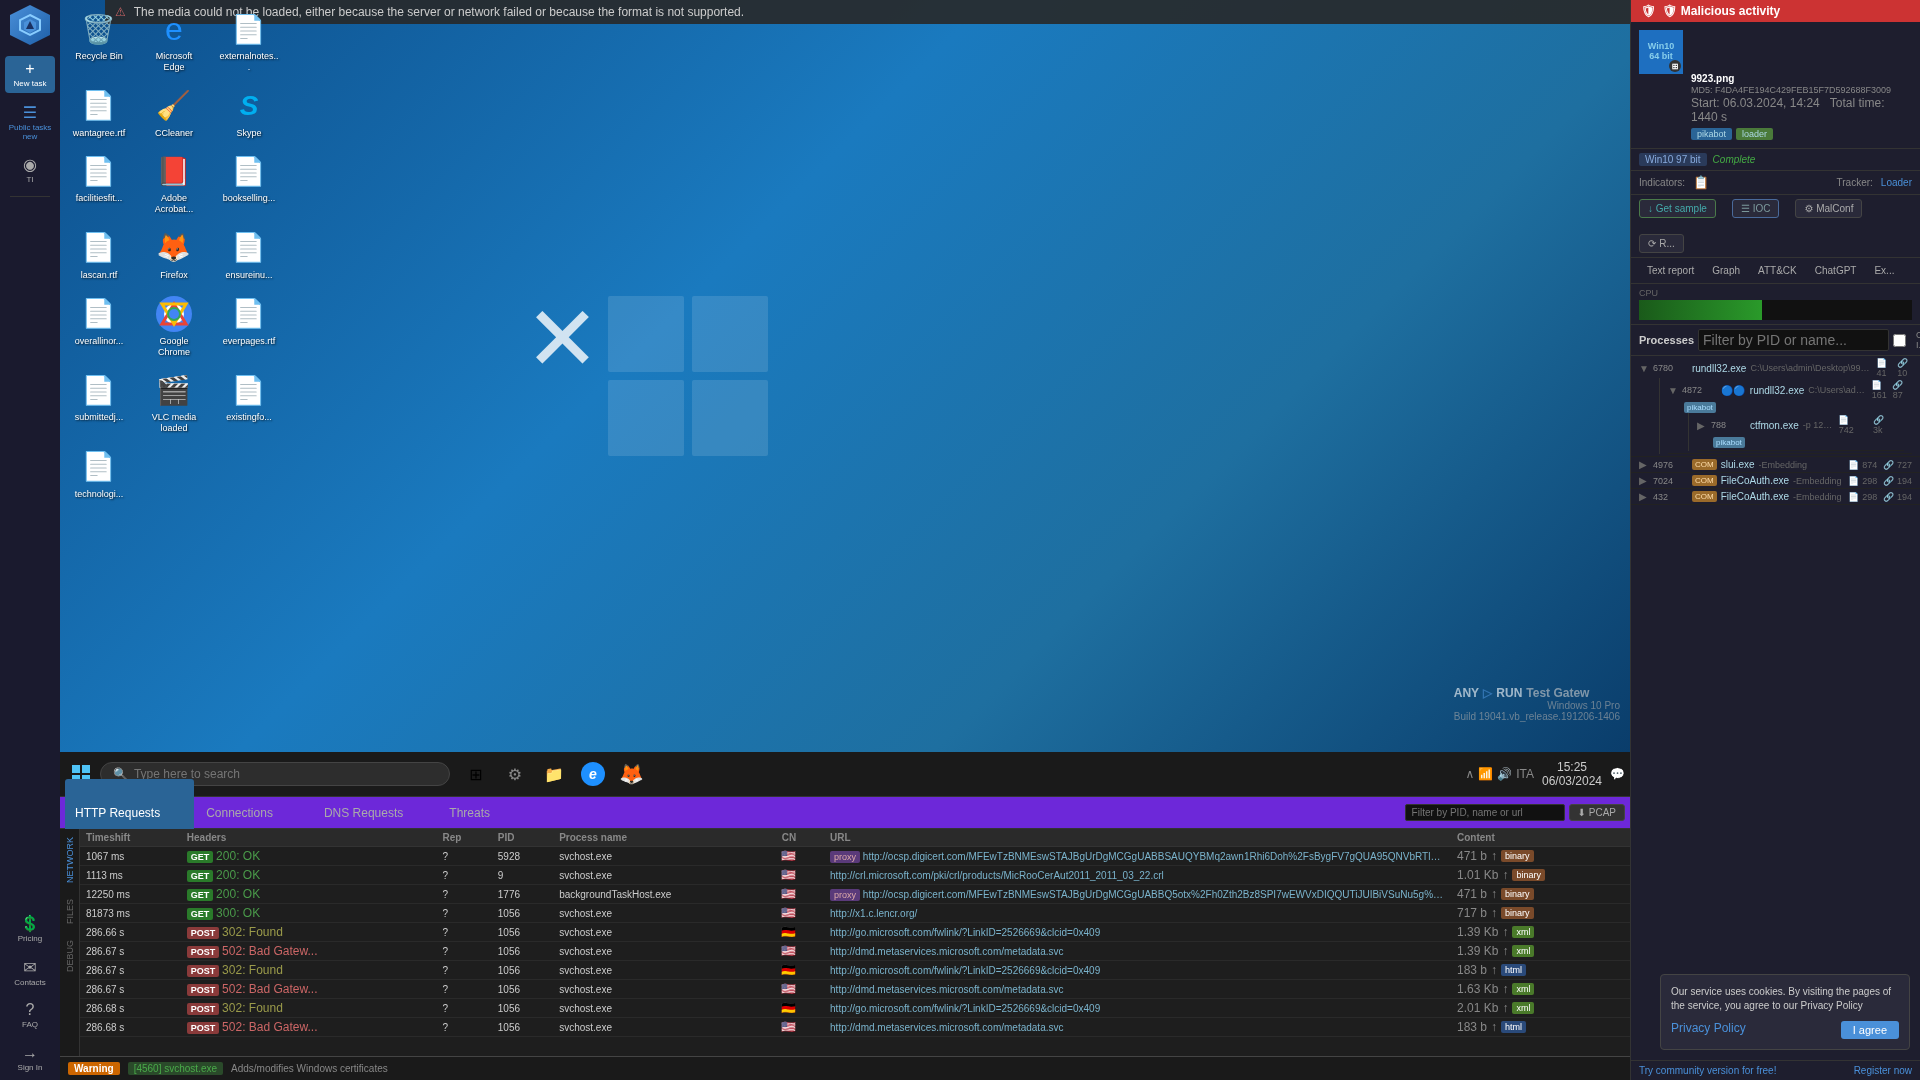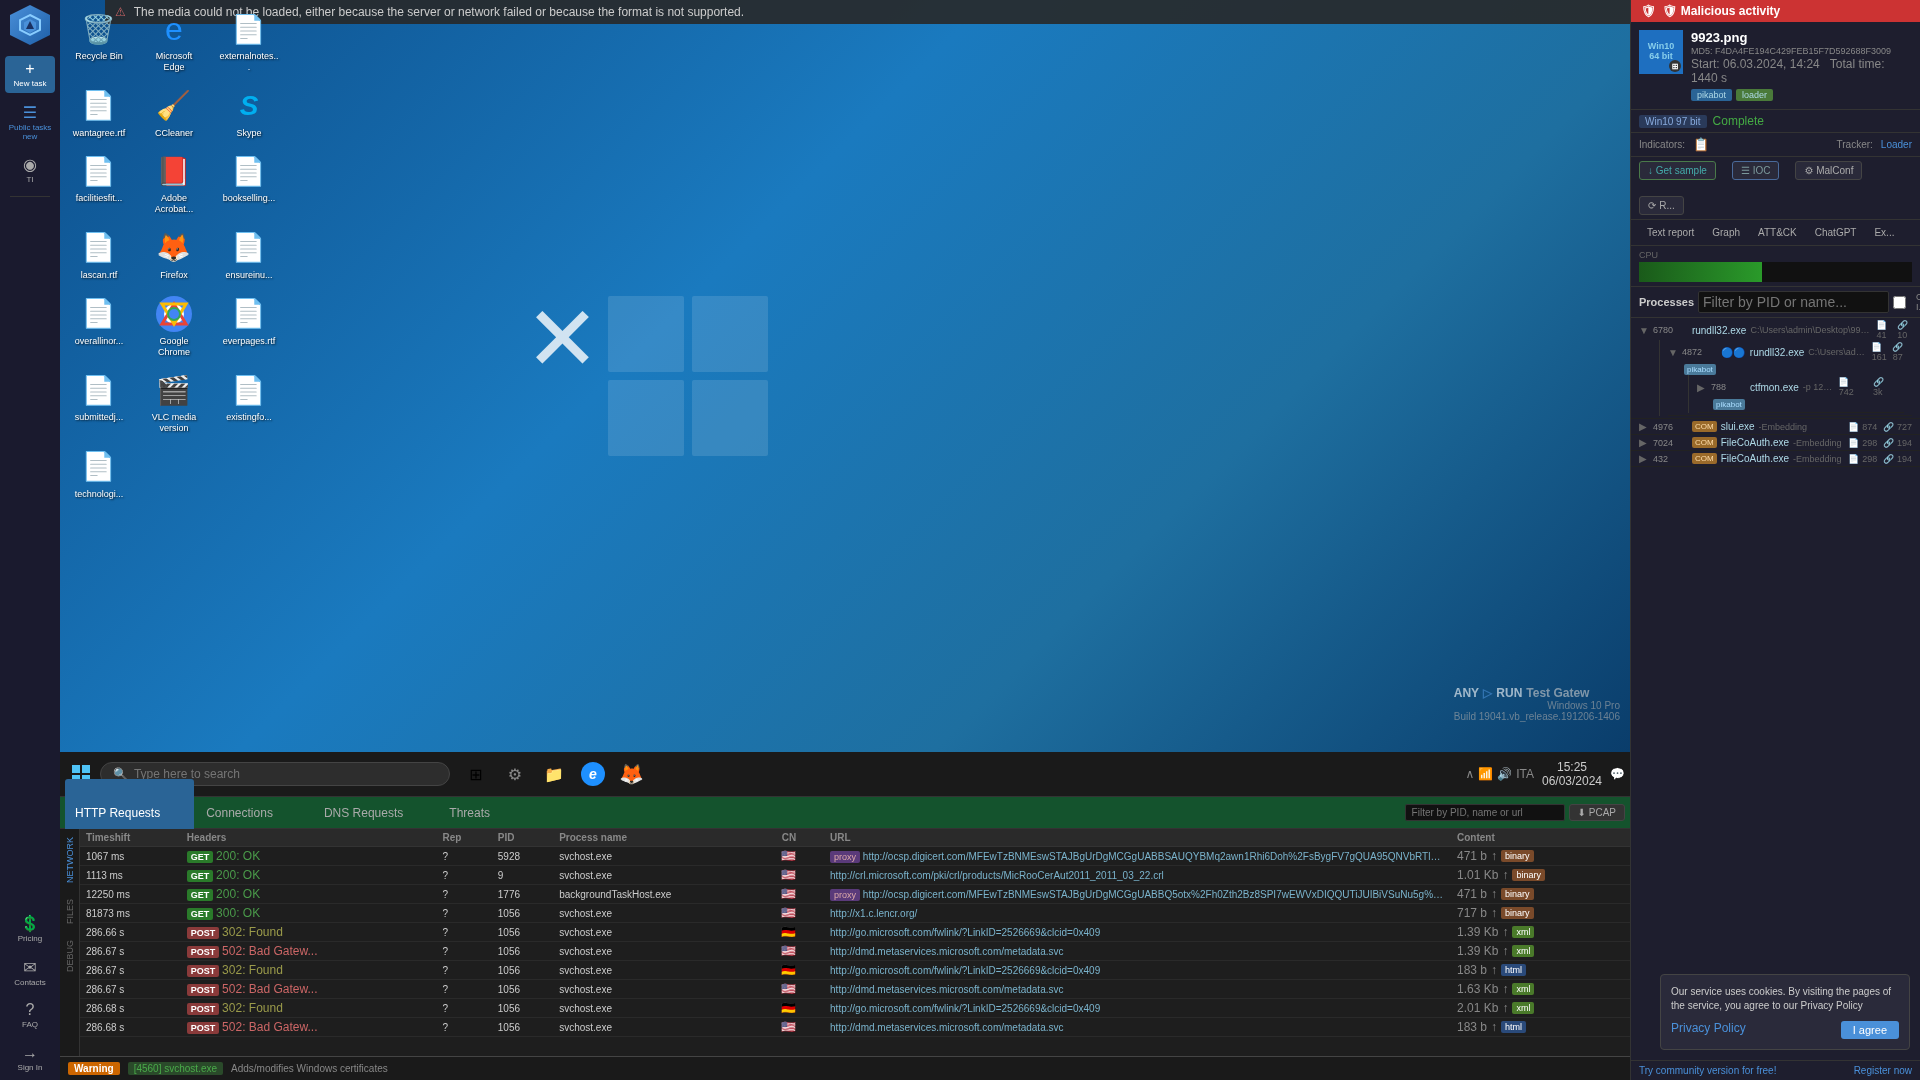--- a/index.html
+++ b/index.html
@@ -147,21 +147,21 @@
       border-top: 1px solid #333;
       display: flex;
       flex-direction: column;
       flex-shrink: 0;
     }
 
     
     .tab-bar {
       display: flex;
       align-items: center;
-      background: #14532d;
+      background: #6d28d9;
       border-bottom: 1px solid #333;
       padding: 0 5px;
       height: 32px;
       gap: 2px;
     }
     .tab-btn {
       display: flex; align-items: center; gap: 4px;
       padding: 4px 10px; cursor: pointer;
       border-radius: 3px; font-size: 11px;
       color: #aaa;
@@ -277,34 +277,34 @@
       border-bottom: 1px solid #333;
     }
     .file-icon {
       width: 44px; height: 44px;
       background: #1e6fc0;
       display: flex; align-items: center; justify-content: center;
       font-size: 18px; color: white; flex-shrink: 0;
       position: relative;
     }
     .file-details { flex: 1; }
-    .file-name { color: white; font-size: 13px; font-weight: bold; }
+    .file-name { color: white; font-size: 10px; font-weight: bold; margin-top: 43px; }
     .file-md5 { color: #888; font-size: 9px; margin-top: 1px; }
     .file-meta { color: #888; font-size: 9px; margin-top: 1px; }
     .file-tags { display: flex; gap: 4px; margin-top: 4px; }
     .file-tag { background: #2a6496; color: #add8e6; padding: 1px 6px; border-radius: 2px; font-size: 9px; }
     .file-tag.loader { background: #4a7a3a; }
 
     
     .os-info {
       display: flex; gap: 6px; padding: 4px 8px;
       align-items: center; border-bottom: 1px solid #333;
     }
     .os-badge { background: #2a3a5a; color: #88aadd; padding: 1px 6px; border-radius: 2px; font-size: 10px; }
-    .os-status { color: #4a4; font-size: 12px; }
+    .os-status { color: #4a4; font-size: 10px; font-style: italic; }
 
     
     .indicators-row {
       display: flex; align-items: center; gap: 8px; padding: 4px 8px;
       border-bottom: 1px solid #333;
     }
     .ind-label { color: #888; font-size: 10px; }
     .ind-icon { color: #4a90d9; font-size: 13px; }
     .tracker-label { color: #888; font-size: 10px; margin-left: auto; }
     .tracker-link { color: #4a90d9; font-size: 10px; cursor: pointer; }
@@ -556,21 +556,21 @@
           <div class="icon-img">📄</div>
           <div class="icon-label">everpages.rtf</div>
         </div>
         <div class="desktop-icon">
           <div class="icon-img">📄</div>
           <div class="icon-label">submittedj...</div>
         </div>
 
         <div class="desktop-icon">
           <div class="icon-img" style="color:#ff8800;">🎬</div>
-          <div class="icon-label">VLC media version</div>
+          <div class="icon-label">VLC media loaded</div>
         </div>
         <div class="desktop-icon">
           <div class="icon-img">📄</div>
           <div class="icon-label">existingfo...</div>
         </div>
         <div class="desktop-icon">
           <div class="icon-img">📄</div>
           <div class="icon-label">technologi...</div>
         </div>
       </div>

